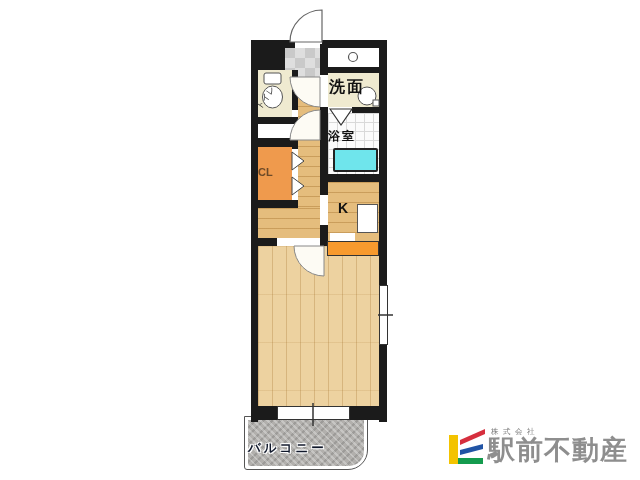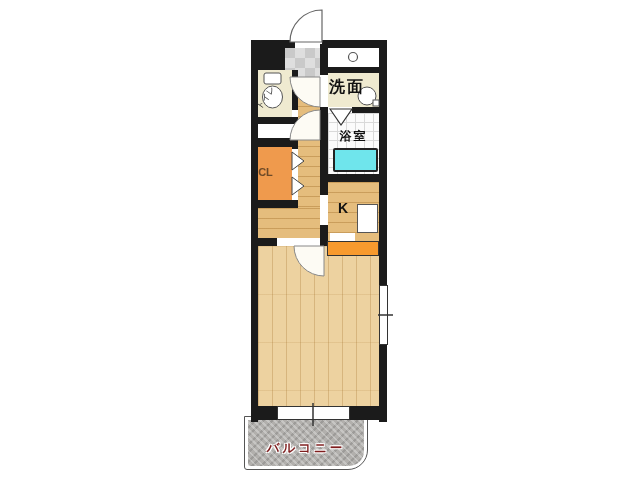--- a/index.html
+++ b/index.html
@@ -29,22 +29,22 @@
   .counter-white{position:absolute;background:#fff;border:1px solid #555;box-sizing:border-box;}
   .bathtub{position:absolute;background:#6fe5ec;border:2px solid #222;border-radius:2px;box-sizing:border-box;}
   .window{position:absolute;background:#fff;border:1px solid #333;box-sizing:border-box;}
   .balcony-outer{position:absolute;background:#fff;border:1.5px solid #555;
     border-radius:0 0 20px 3px;box-sizing:border-box;padding:3px;}
   .balcony-inner{width:100%;height:100%;box-sizing:border-box;border-radius:0 0 15px 2px;
     background-color:#b2b0ad;
     background-image:repeating-linear-gradient(45deg,rgba(255,255,255,.28) 0 2px,transparent 2px 5px),
                      repeating-linear-gradient(-45deg,rgba(80,80,80,.22) 0 2px,transparent 2px 6px);}
   .lbl{position:absolute;color:#111;white-space:nowrap;}
-  .lbl-center{text-align:center;}
-  .lbl-balcony{color:#7f1d1d;font-weight:bold;letter-spacing:3px;
+  .lbl-center{}
+  .lbl-balcony{color:#0f172a;font-weight:bold;letter-spacing:3px;
     text-shadow:1px 1px 0 #fff,-1px -1px 0 #fff,1px -1px 0 #fff,-1px 1px 0 #fff;}
   .logo-prefix{position:absolute;color:#7d7d7d;letter-spacing:4.5px;font-size:7.5px;}
   .logo-name{position:absolute;color:#8e8e8e;font-weight:bold;font-size:27px;letter-spacing:1px;line-height:1;}
   svg{position:absolute;left:0;top:0;}
 </style>
 </head>
 <body>
 
 <div id="canvas">
 
@@ -117,18 +117,28 @@
 
     <circle cx="353" cy="57" r="4.5" fill="#ffffff" stroke="#555" stroke-width="1.2"></circle>
 
     <line x1="378" y1="315" x2="393" y2="315" stroke="#333" stroke-width="1.5"></line>
     <line x1="313" y1="403" x2="313" y2="426" stroke="#333" stroke-width="1.5"></line>
   </svg>
 
   <div class="lbl" style="left:253px;top:92px;font-size:8.5px;color:#222;transform:rotate(-55deg);">トイレ</div>
   <div class="lbl" style="left:329px;top:77px;font-size:16px;font-weight:bold;letter-spacing:2px;">洗面</div>
   <div class="lbl lbl-center" style="left:328px;top:128px;width:51px;font-size:12px;font-weight:bold;letter-spacing:2px;">浴室</div>
-  <div class="lbl lbl-center" style="left:248px;top:166px;width:35px;font-size:11px;font-weight:bold;color:#6d4a28;">CL</div>
+  <div class="lbl lbl-center" style="left:258px;top:166px;width:35px;font-size:11px;font-weight:bold;color:#6d4a28;">CL</div>
   <div class="lbl" style="left:338px;top:200px;font-size:14px;font-weight:bold;">K</div>
   <div class="lbl lbl-center lbl-balcony" style="left:248px;top:440px;width:116px;font-size:12.5px;">バルコニー</div>
 
+  <div class="abs" style="left:446px;top:424px;width:190px;height:54px;">
+    <svg width="190" height="54" viewBox="446 424 190 54" style="left:0;top:0;">
+      <rect x="449" y="435" width="9" height="29" fill="#f3c300"></rect>
+      <polygon points="460,445 485,434 485,429 460,440" fill="#d62f3e"></polygon>
+      <polygon points="460,455 483,449 483,444 460,450" fill="#2154a5"></polygon>
+      <polygon points="458,464 483,464 483,458 458,458" fill="#149b4e"></polygon>
+    </svg>
+    <div class="logo-prefix" style="left:45px;top:3px;">株式会社</div>
+    <div class="logo-name" style="left:42px;top:13px;">駅前不動産</div>
+  </div>
 
 </div>
 
 </body></html>

